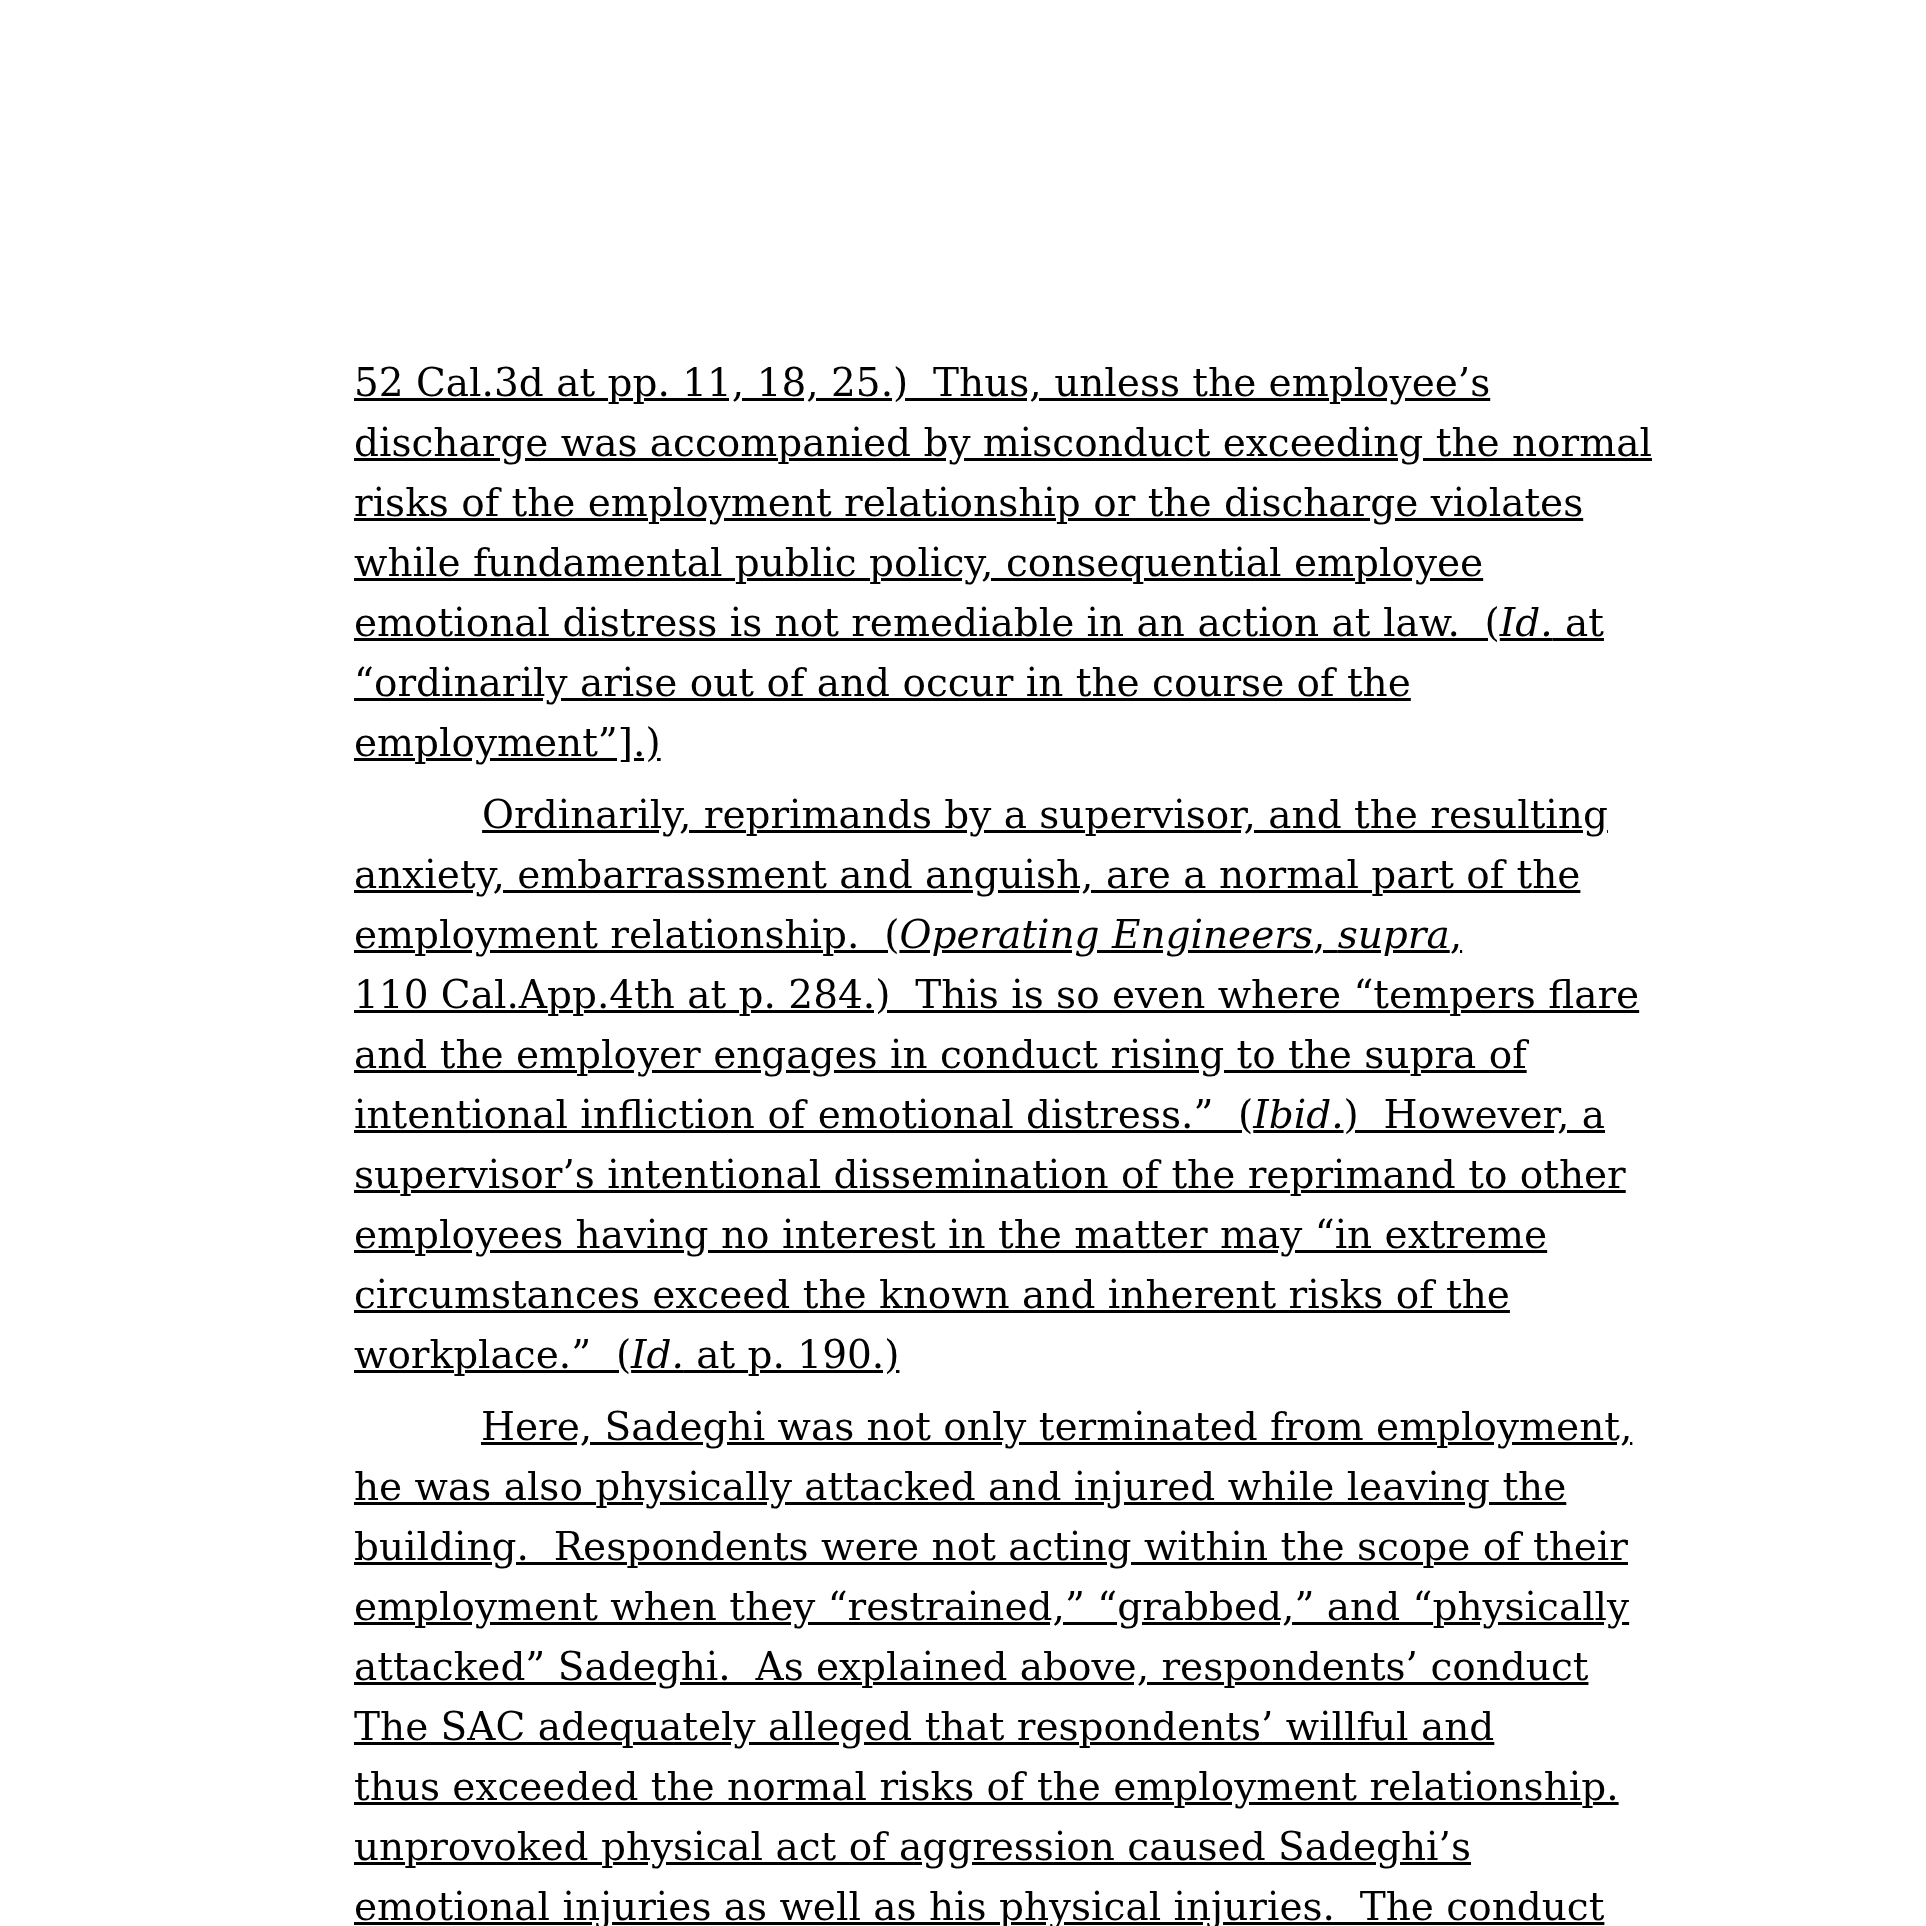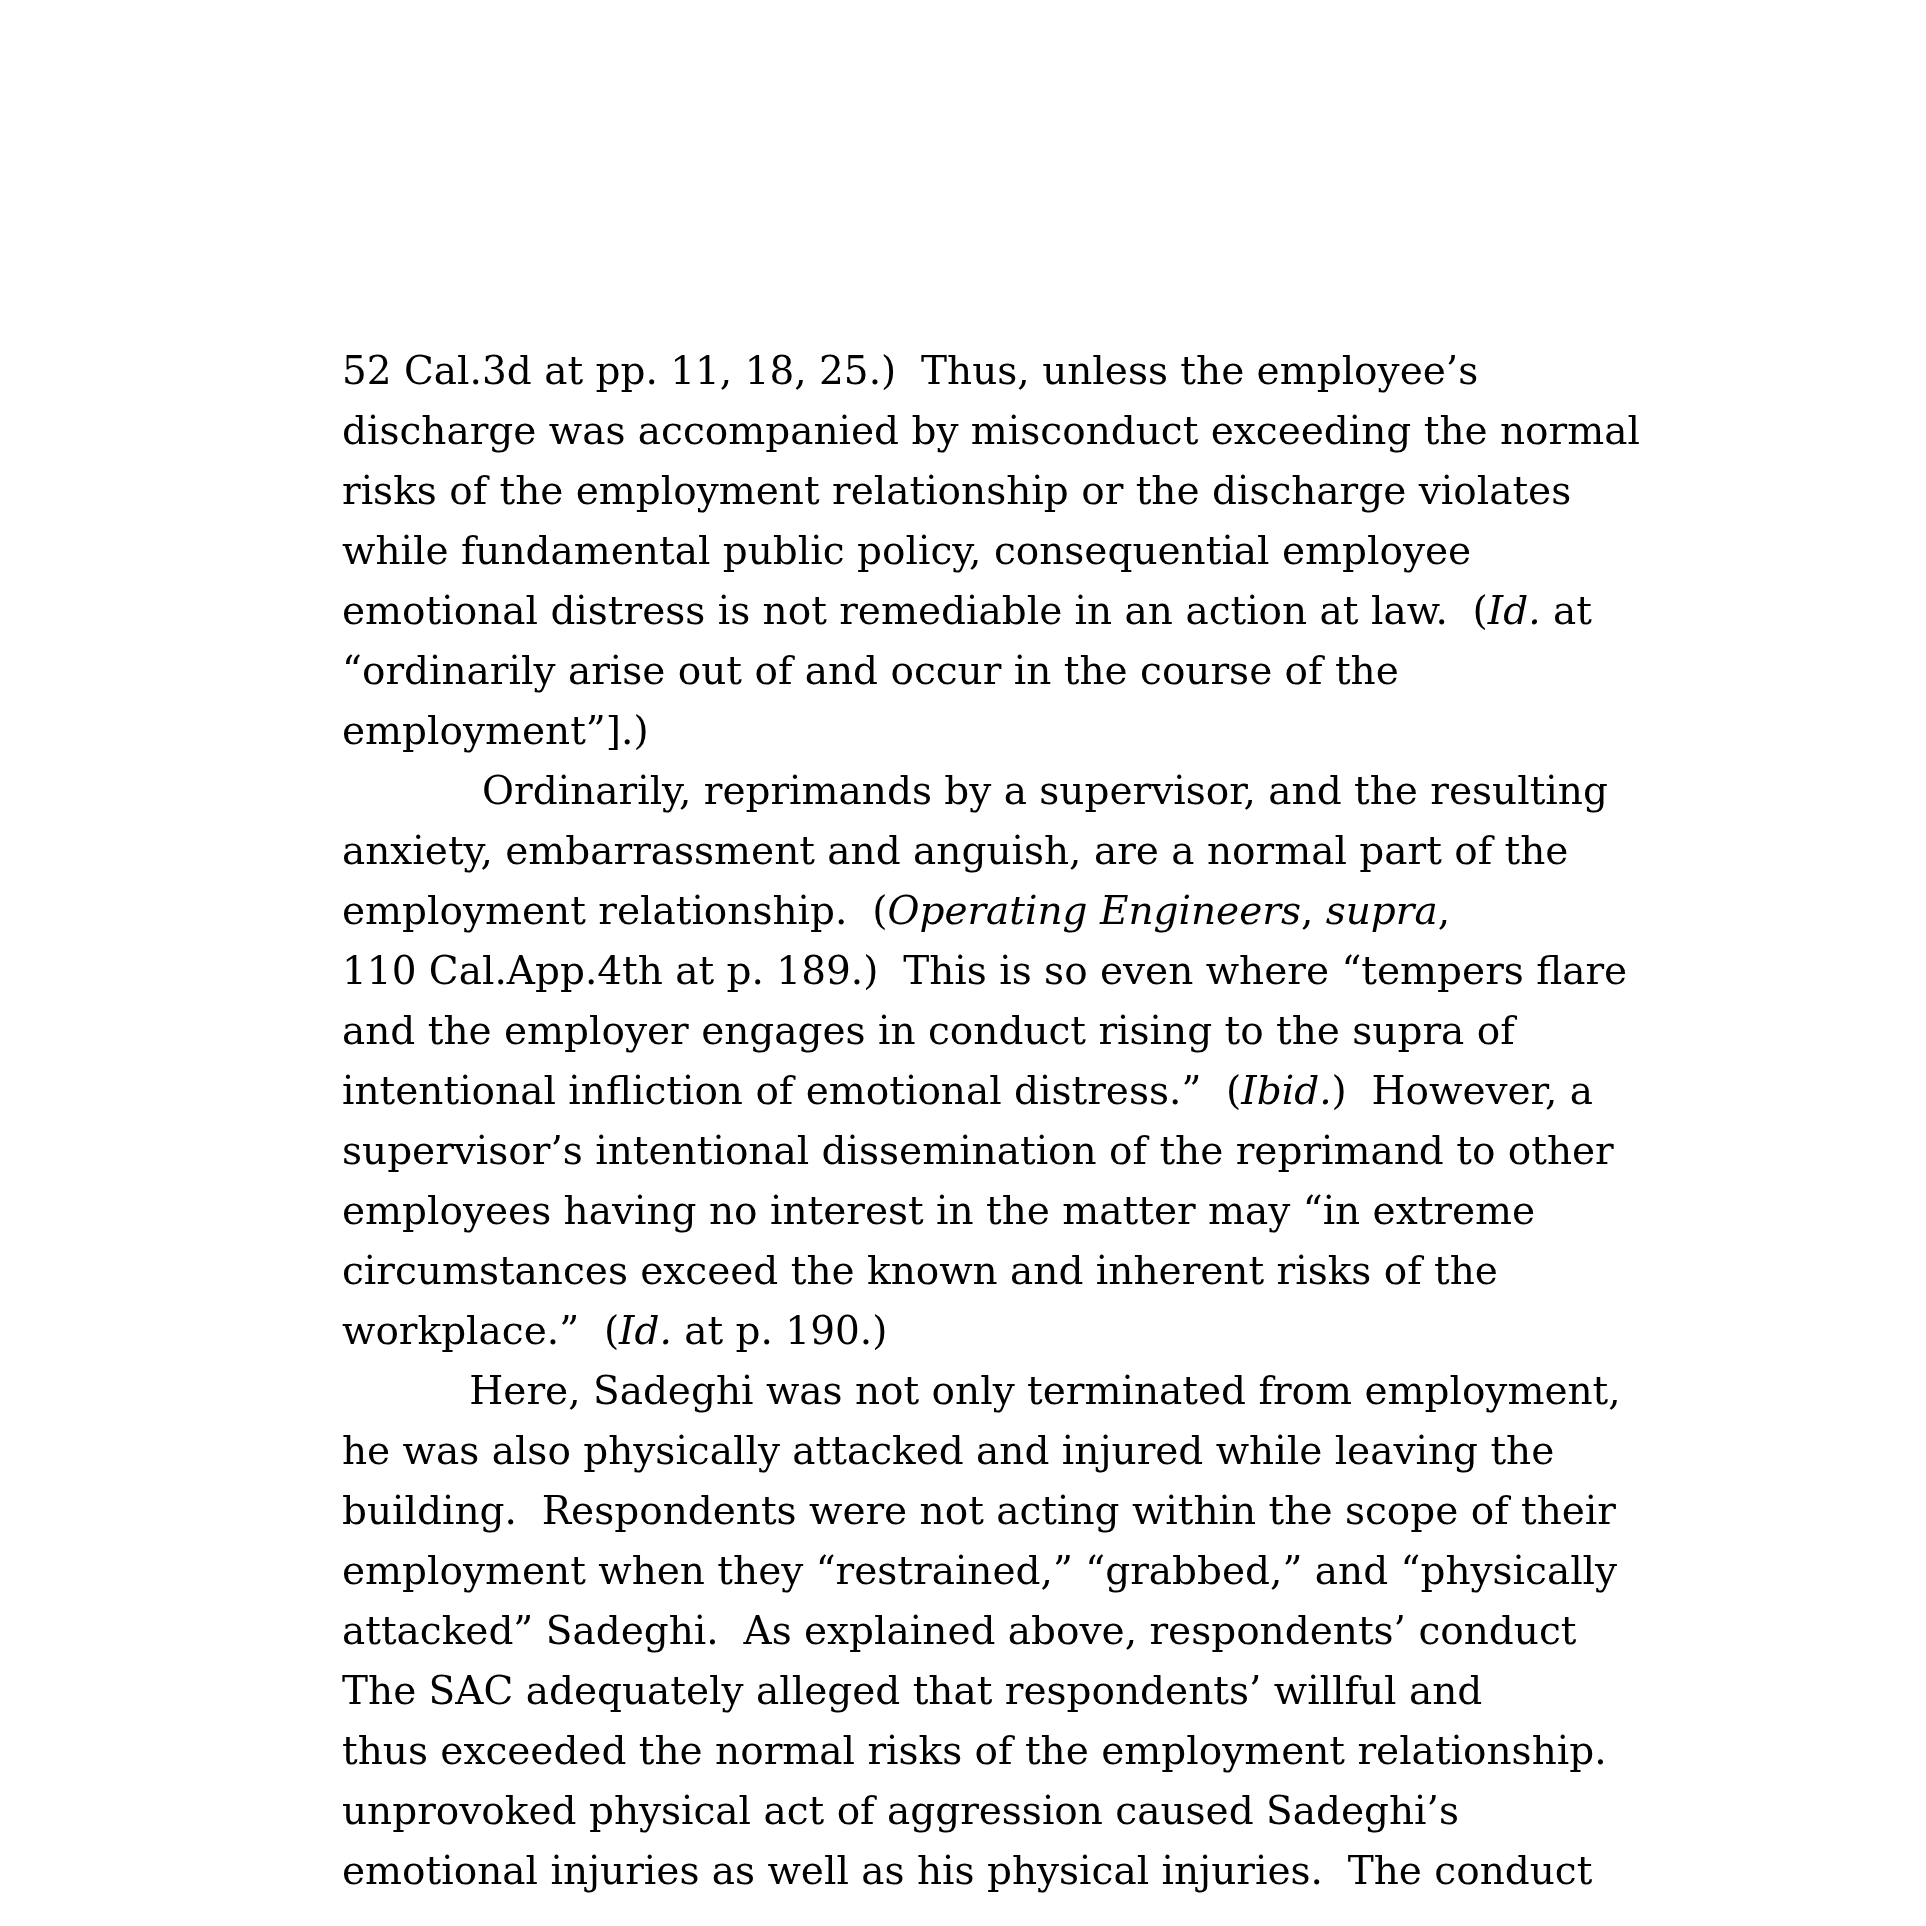--- a/index.html
+++ b/index.html
@@ -17,21 +17,21 @@
     background: #ffffff;
   }
   .text-block {
     position: absolute;
     left: 342px;
     top: 341px;
     width: 1279px;
     font-size: 39px;
     line-height: 60px;
   }
-  .para { margin: 0; padding: 0; }
+  .para { margin: 12px; padding: 0; text-decoration: underline; }
   .line { white-space: pre; }
   .line.indent { text-indent: 127px; text-align: center; }
   em { font-style: italic; }
 </style>
 </head>
 <body>
 
 <div class="page">
   <div class="text-block">
       <div class="para">
@@ -40,21 +40,21 @@
         <div class="line"><span>risks of the employment relationship or the discharge violates</span></div>
         <div class="line"><span>while fundamental public policy, consequential employee</span></div>
         <div class="line"><span>emotional distress is not remediable in an action at law.  (</span><em>Id.</em><span> at</span></div>
         <div class="line"><span>“ordinarily arise out of and occur in the course of the</span></div>
         <div class="line"><span>employment”].)</span></div>
       </div>
       <div class="para">
         <div class="line indent"><span>Ordinarily, reprimands by a supervisor, and the resulting</span></div>
         <div class="line"><span>anxiety, embarrassment and anguish, are a normal part of the</span></div>
         <div class="line"><span>employment relationship.  (</span><em>Operating Engineers</em><span>, </span><em>supra</em><span>,</span></div>
-        <div class="line"><span>110 Cal.App.4th at p. 189.)  This is so even where “tempers flare</span></div>
+        <div class="line"><span>110 Cal.App.4th at p. 284.)  This is so even where “tempers flare</span></div>
         <div class="line"><span>and the employer engages in conduct rising to the supra of</span></div>
         <div class="line"><span>intentional infliction of emotional distress.”  (</span><em>Ibid.</em><span>)  However, a</span></div>
         <div class="line"><span>supervisor’s intentional dissemination of the reprimand to other</span></div>
         <div class="line"><span>employees having no interest in the matter may “in extreme</span></div>
         <div class="line"><span>circumstances exceed the known and inherent risks of the</span></div>
         <div class="line"><span>workplace.”  (</span><em>Id.</em><span> at p. 190.)</span></div>
       </div>
       <div class="para">
         <div class="line indent"><span>Here, Sadeghi was not only terminated from employment,</span></div>
         <div class="line"><span>he was also physically attacked and injured while leaving the</span></div>

